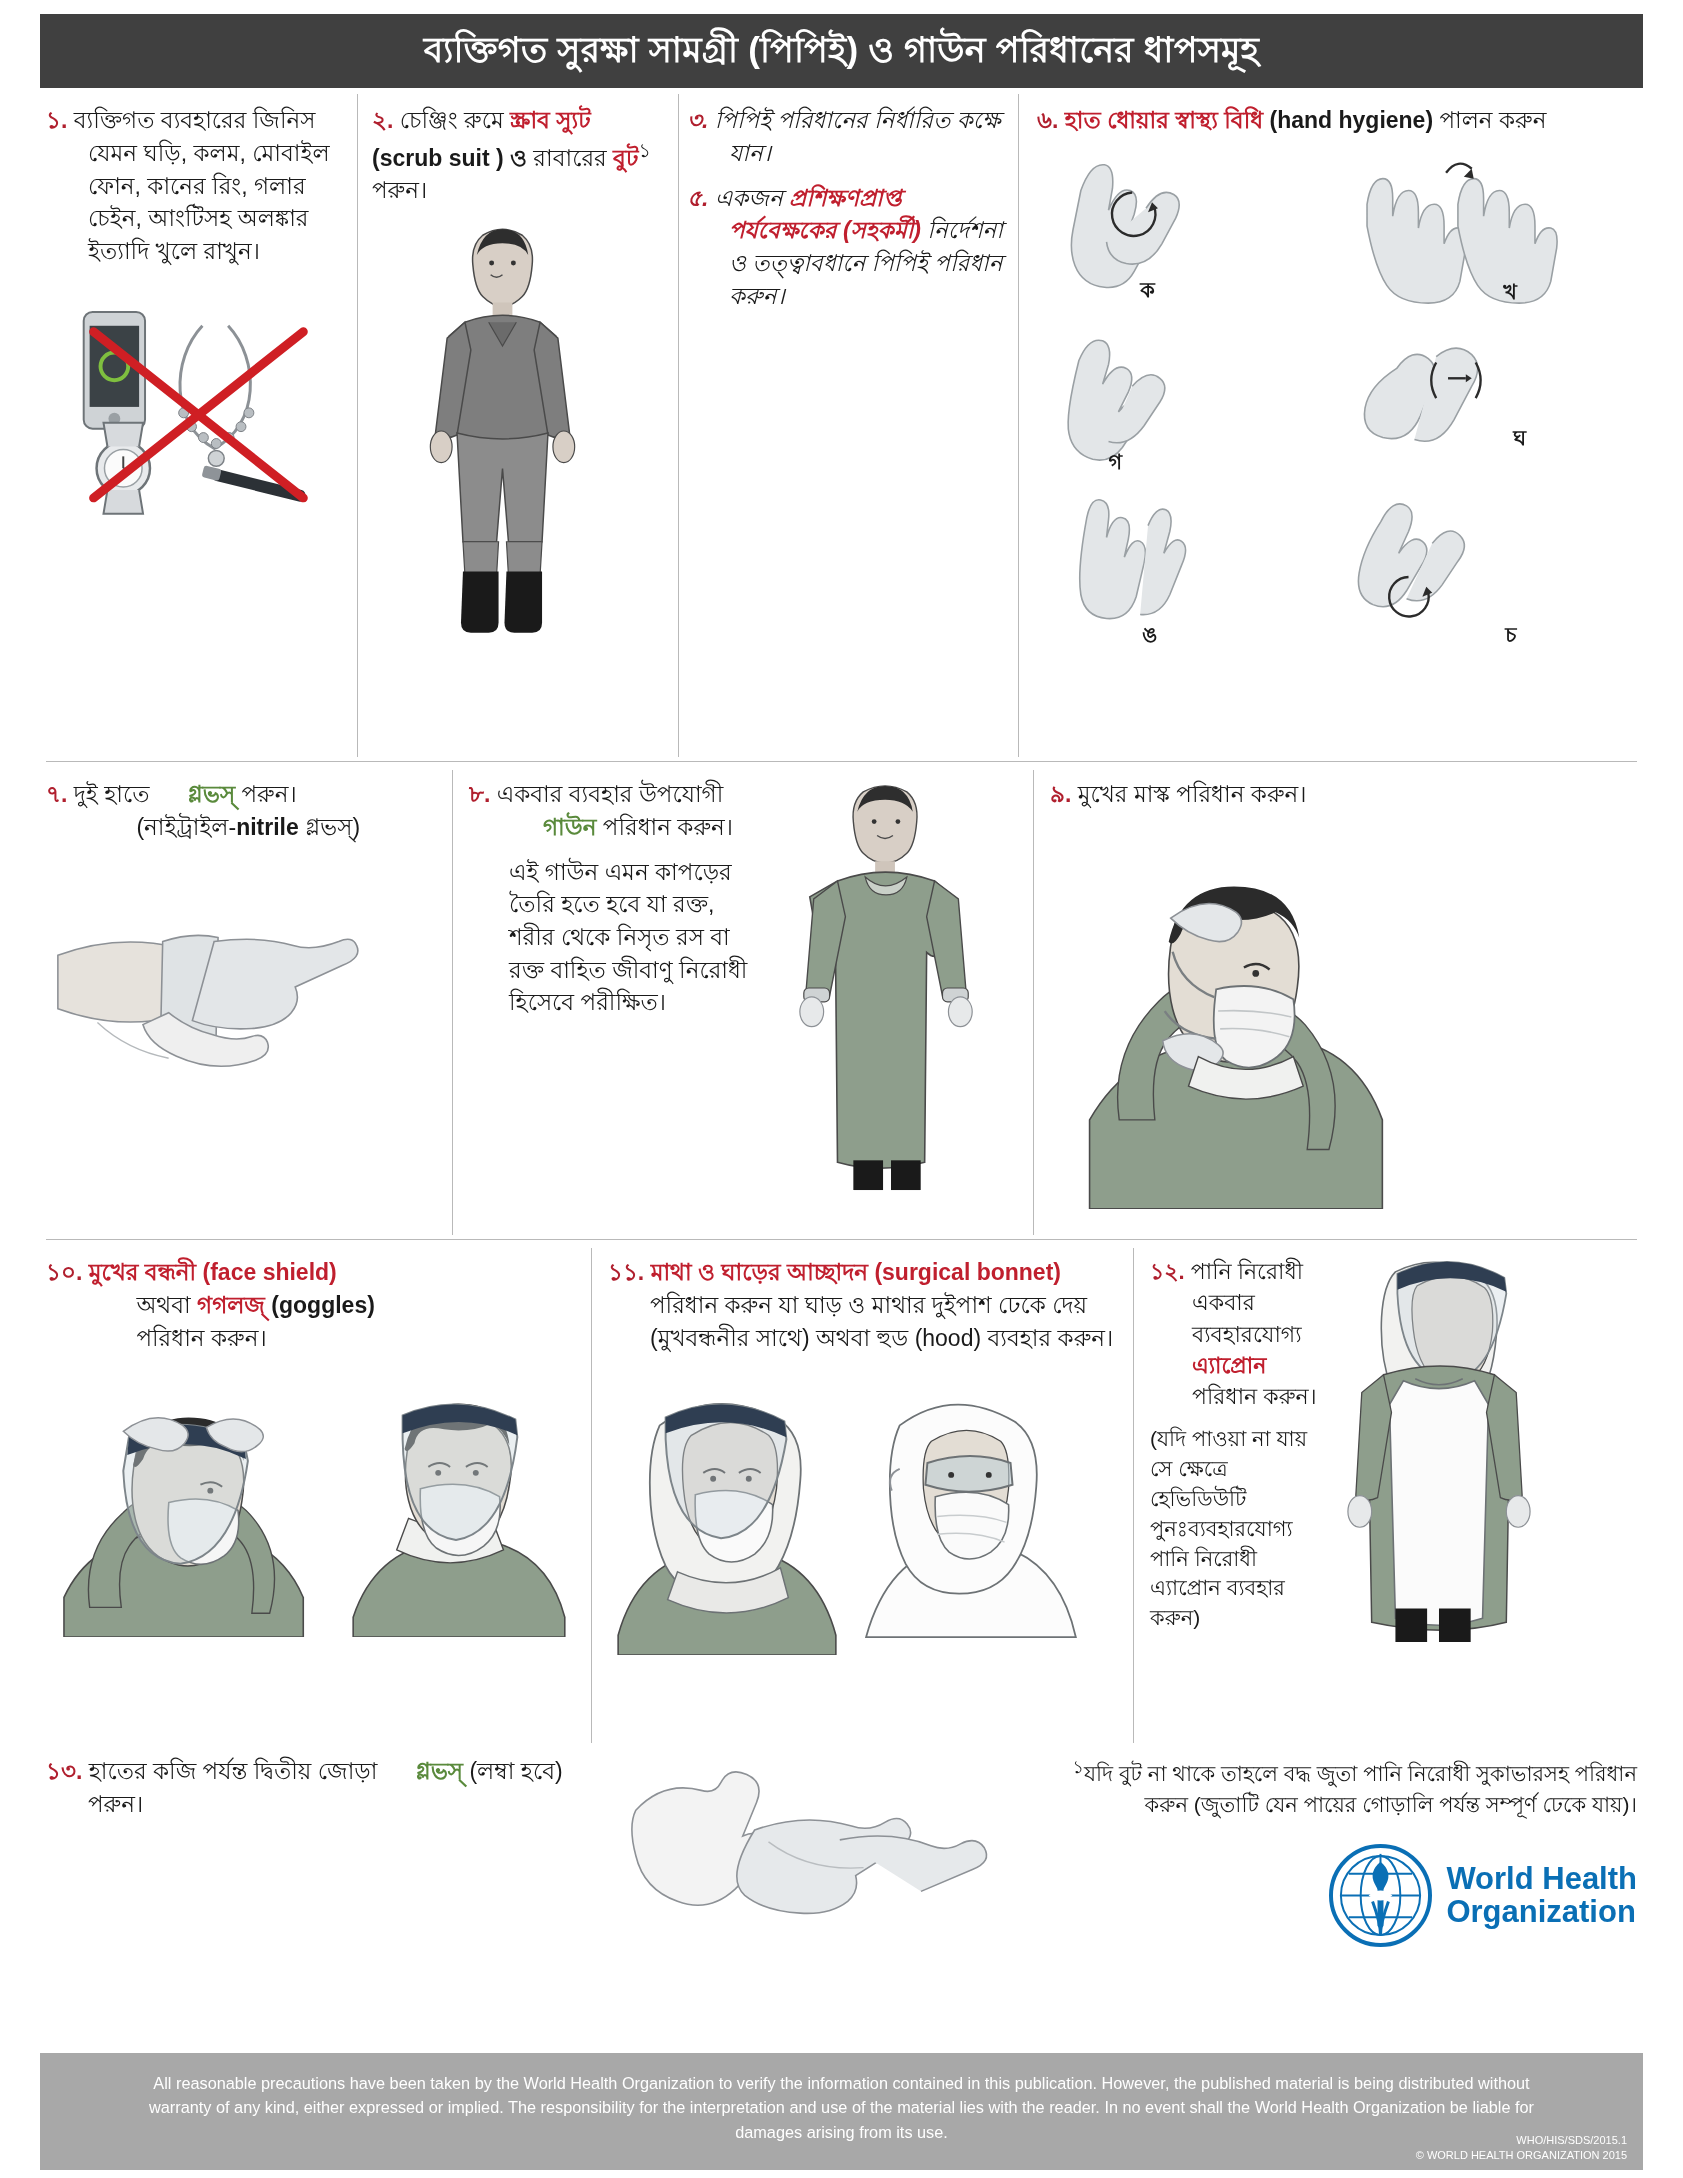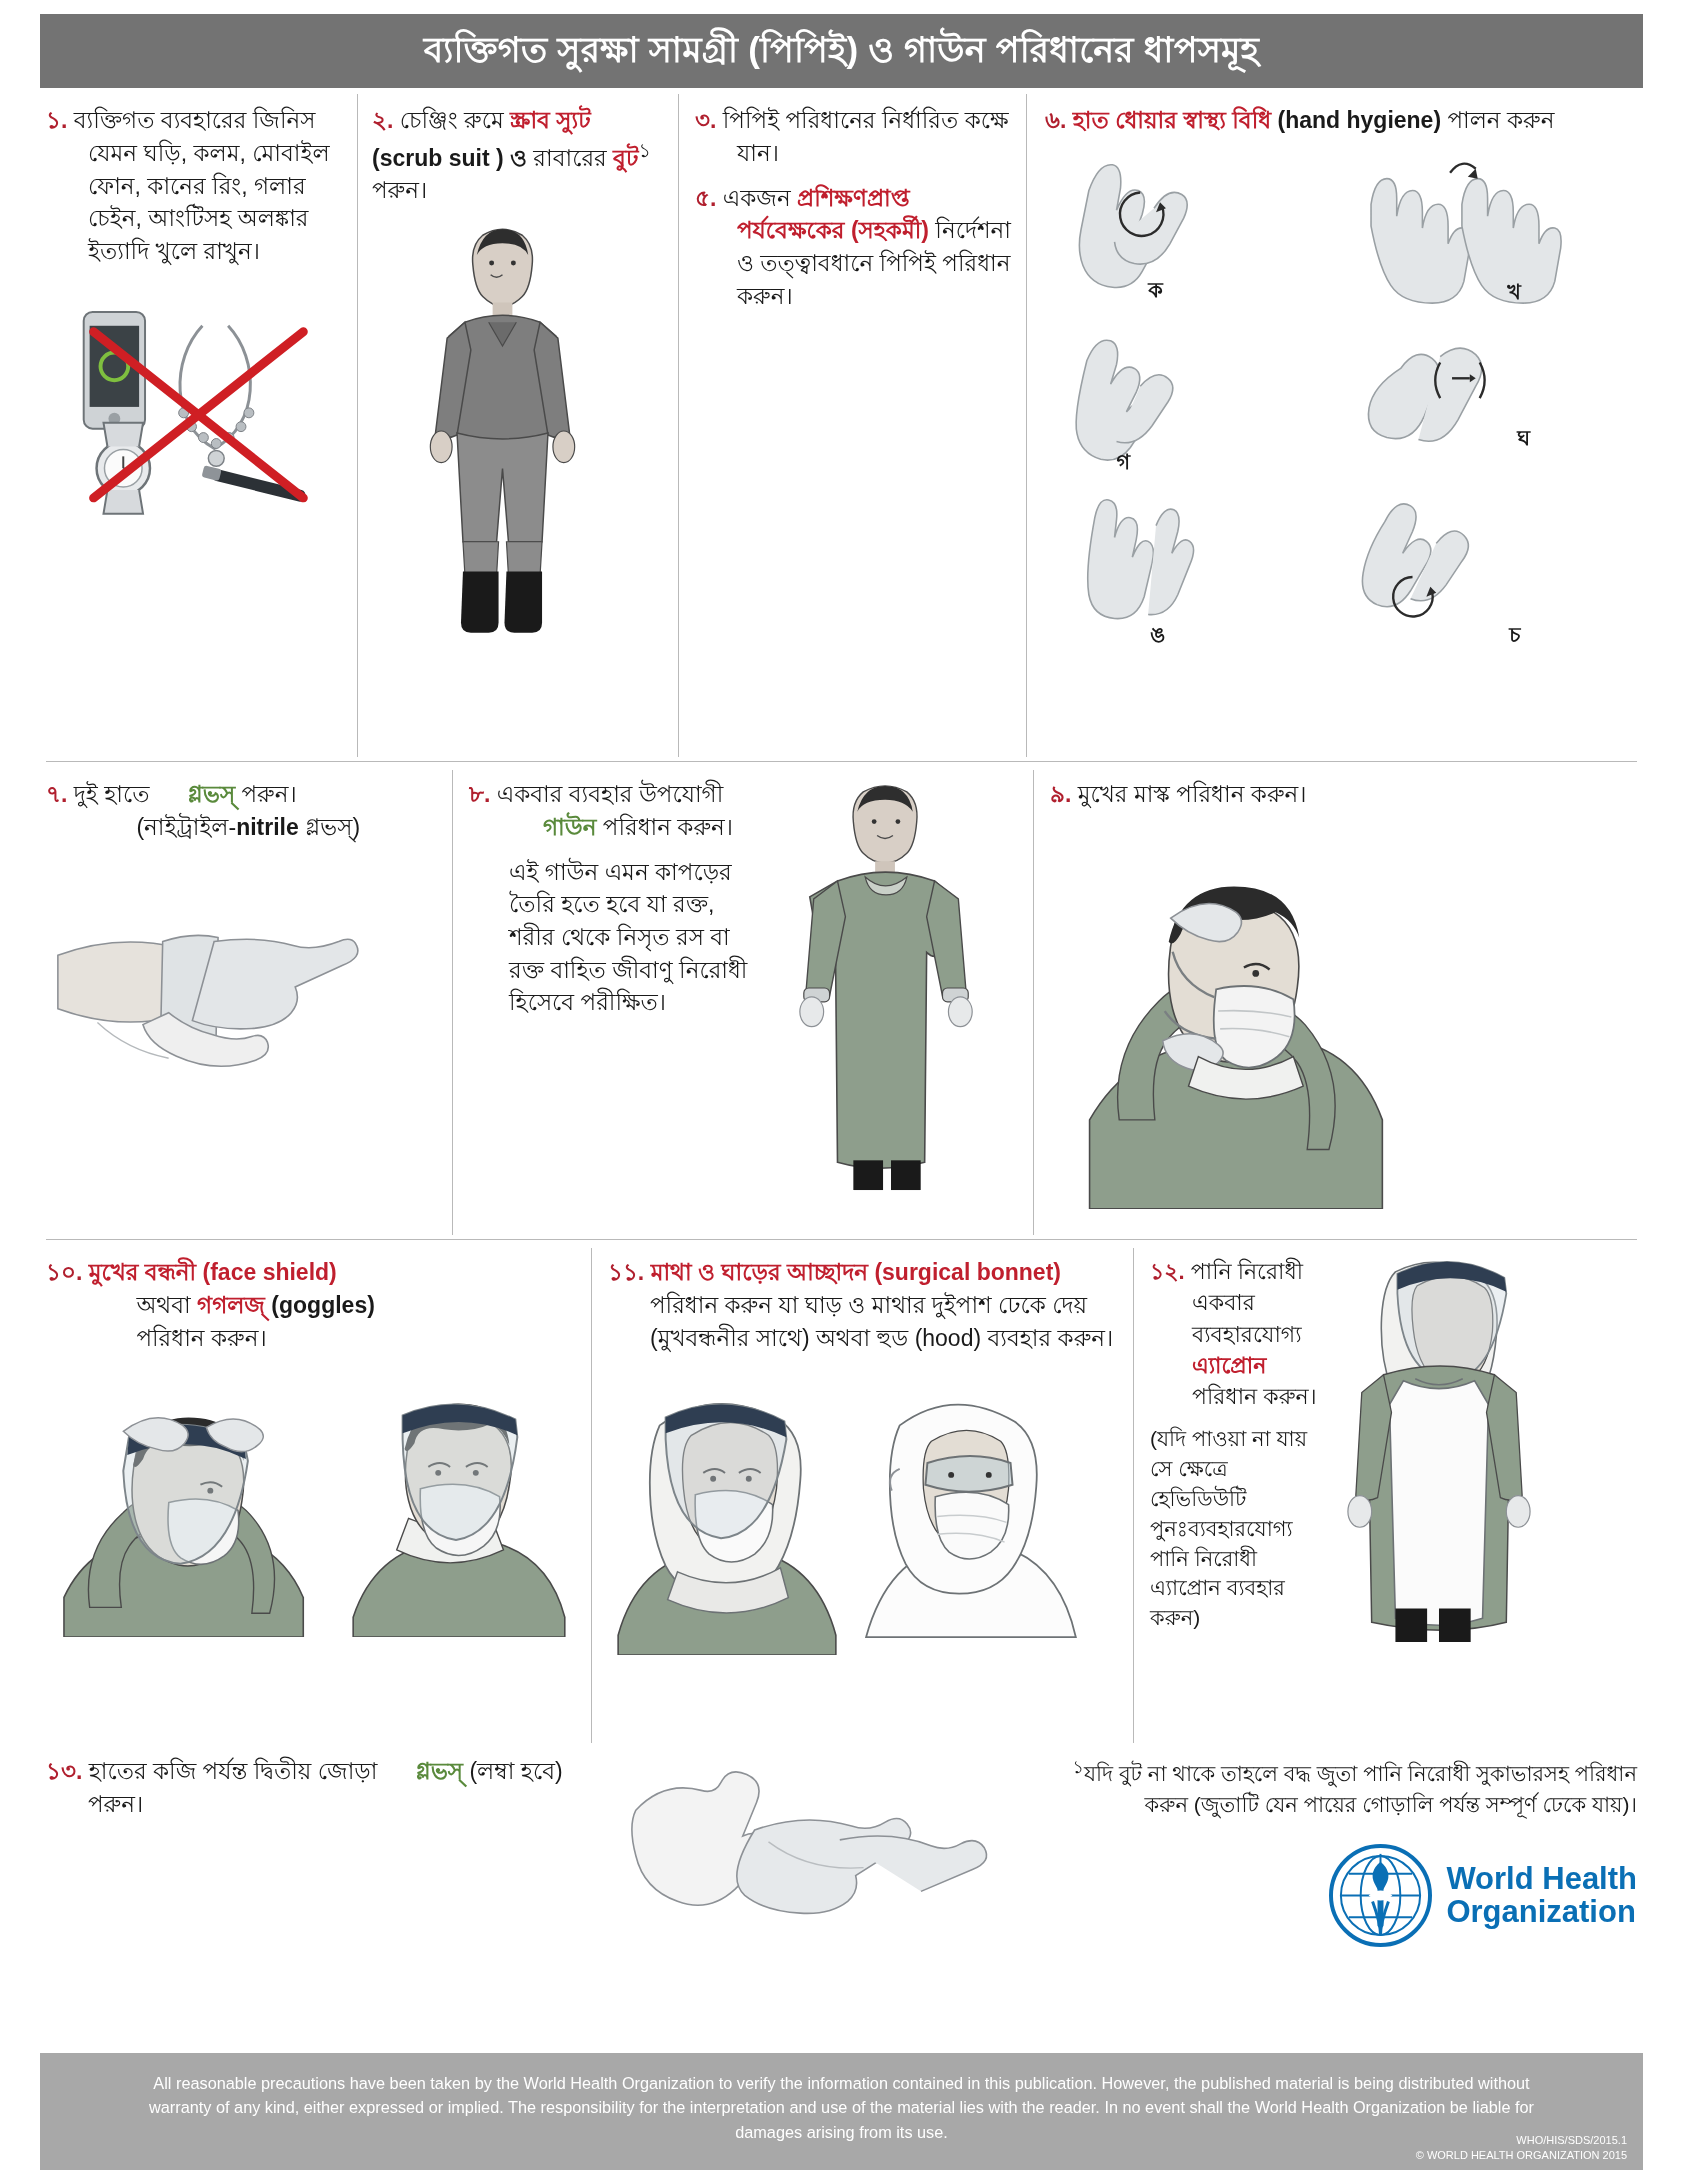--- a/index.html
+++ b/index.html
@@ -19,21 +19,21 @@
     position: relative;
     width: 1683px;
     height: 2178px;
     background: #fff;
     box-sizing: border-box;
     padding: 0 40px;
   }
   
   .header {
     margin: 14px 0 0 0;
-    background: #737373;
+    background: #404040;
     color: #ffffff;
     text-align: center;
     padding: 16px 10px 18px 10px;
     font-size: 35px;
     font-weight: bold;
     letter-spacing: 0.2px;
     line-height: 1.15;
   }
   
   .num {
@@ -54,21 +54,21 @@
   }
 
   
   .row1 {
     display: flex;
     margin-top: 6px;
     height: 663px;
   }
   .c1 { width: 297px; padding: 10px 14px 0 6px; }
   .c2 { width: 292px; padding: 10px 14px 0 14px; border-left: 1px solid #b9b9b9; }
-  .c3 { width: 317px; padding: 10px 14px 0 16px; border-left: 1px solid #b9b9b9; }
+  .c3 { width: 317px; padding: 10px 14px 0 8px; border-left: 1px solid #b9b9b9; font-style: italic; }
   .c4 { flex: 1; padding: 10px 6px 0 18px; border-left: 1px solid #b9b9b9; }
 
   
   .hr {
     border: none;
     border-top: 1px solid #b9b9b9;
     margin: 4px 6px 0 6px;
   }
 
   

